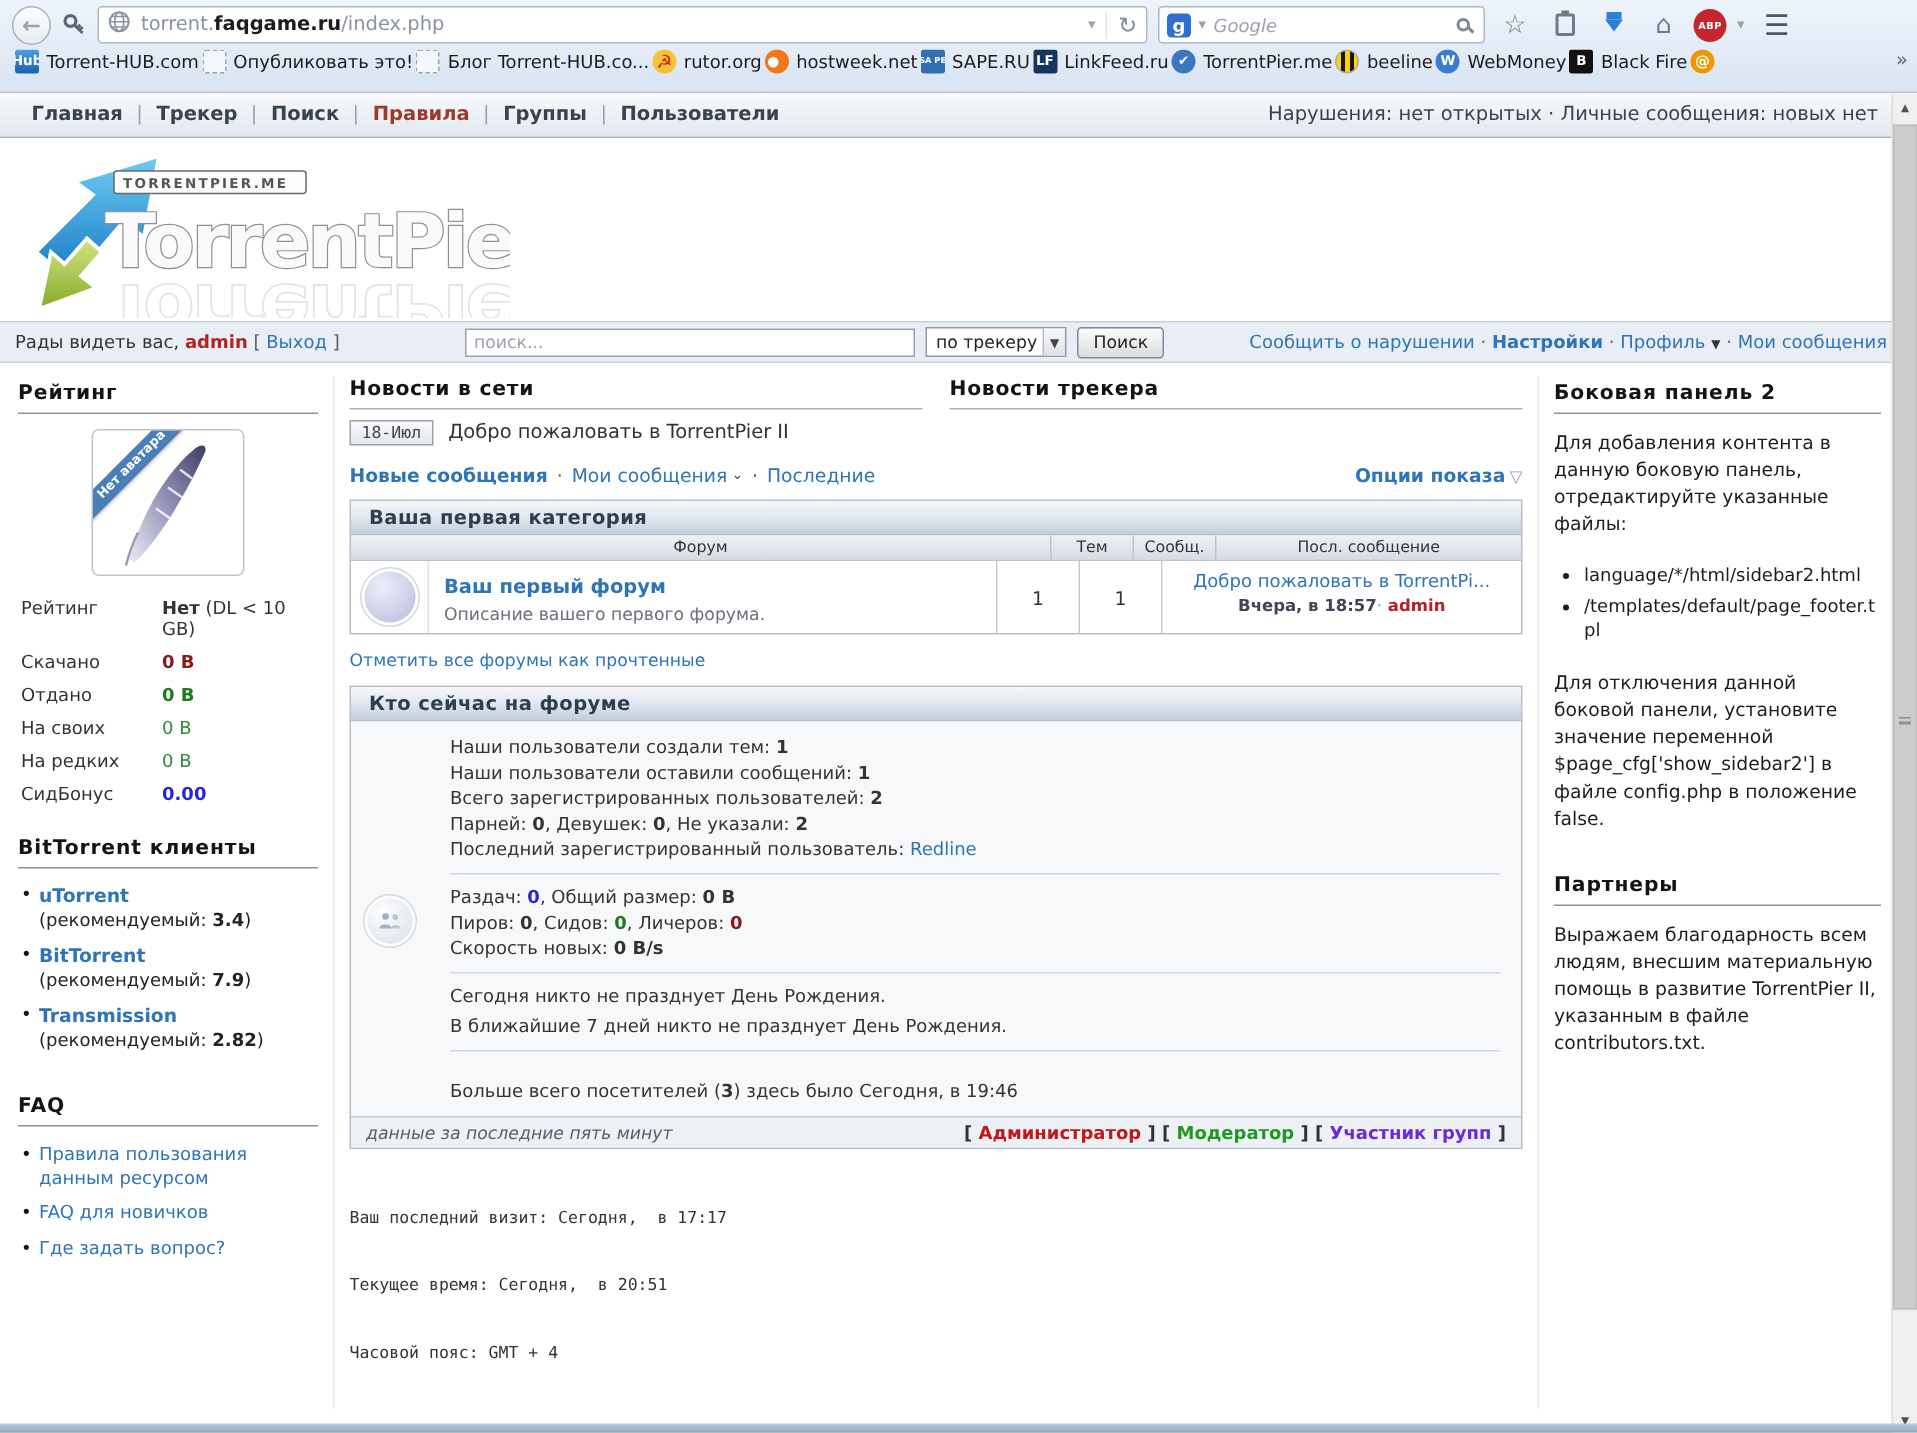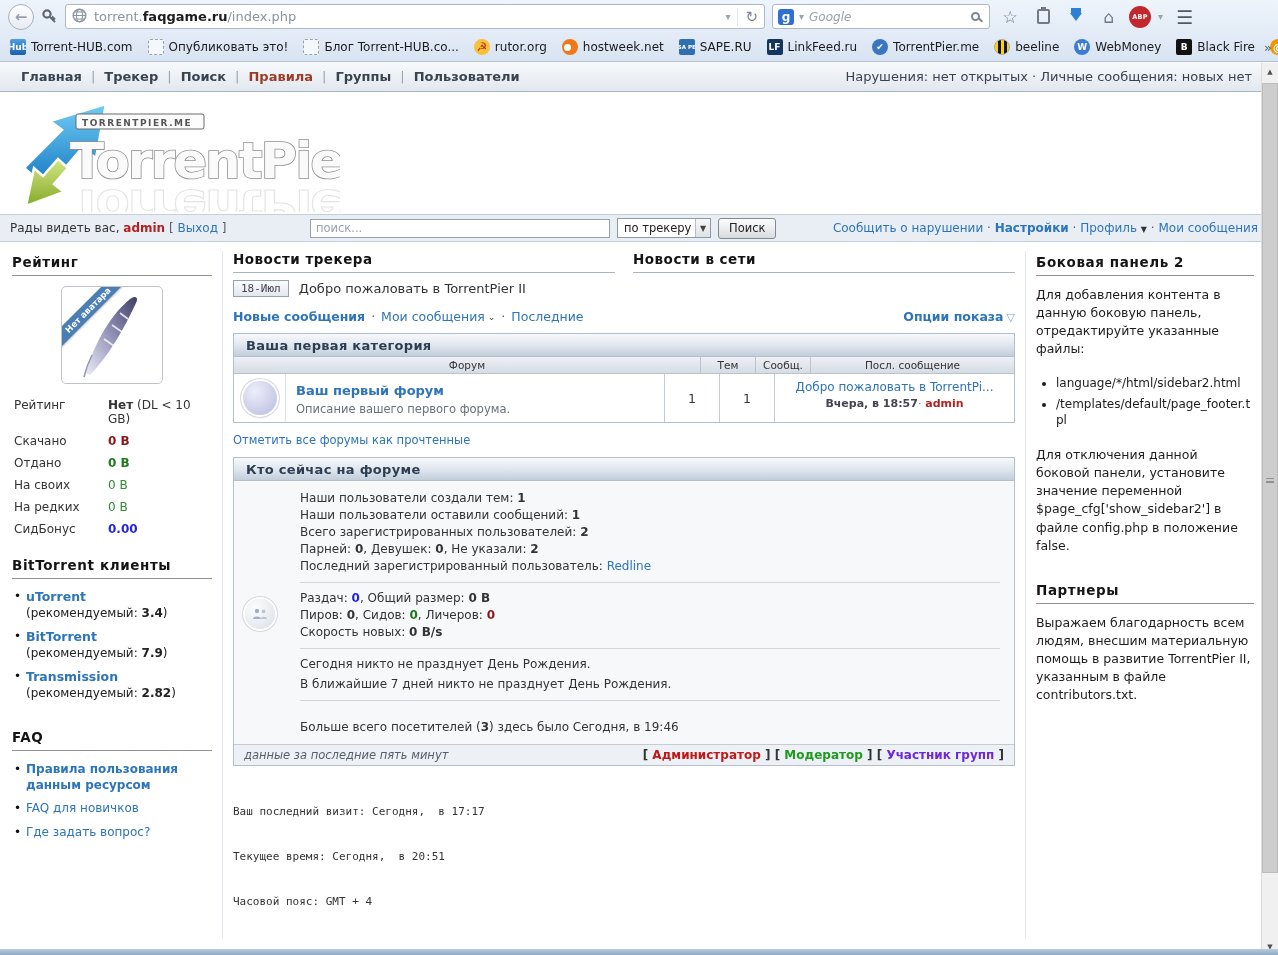--- a/index.html
+++ b/index.html
@@ -33,21 +33,21 @@
   .mag::after{content:"";position:absolute;width:5px;height:2px;background:#7d8894;
     transform:rotate(45deg);right:-5px;bottom:-2px}
   .tbicon{width:26px;display:flex;align-items:center;justify-content:center;color:#6f7a88;font-size:17px}
   .clip{width:13px;height:15px;border:2px solid #6f7a88;border-radius:2px;position:relative}
   .clip::before{content:"";position:absolute;left:2px;top:-4px;width:5px;height:3px;background:#6f7a88}
   .dl{width:0;height:0;border:6px solid transparent;border-top:8px solid #2e7fd6;position:relative;top:3px}
   .dl::after{content:"";position:absolute;left:-5px;top:-13px;width:10px;height:5px;background:#2e7fd6}
   .abp{width:22px;height:22px;border-radius:50%;background:#c1272d;color:#fff;font-size:6.5px;
     font-weight:bold;display:flex;align-items:center;justify-content:center;letter-spacing:.3px}
   .menuicon{font-size:19px;color:#4e5866;margin-left:6px}
-  .bmbar{height:28px;display:flex;align-items:center;gap:15px;padding:0 10px;overflow:hidden;position:relative}
+  .bmbar{height:28px;display:flex;align-items:flex-start;gap:2px;padding:0 10px;overflow:hidden;position:relative}
   .bm{display:flex;align-items:center;gap:5px;font-size:12px;color:#1b1b1b;white-space:nowrap}
   .fav{width:16px;height:16px;display:flex;align-items:center;justify-content:center;flex:0 0 16px;
     font-size:9px;font-weight:bold;border-radius:2px;color:#fff;overflow:hidden}
   .fav-hub{background:linear-gradient(#4d9fe0,#1b5fae)}
   .fav-dashed{border:1px dashed #9aa4b0;background:#f4f7fb}
   .fav-rutor{background:#f6c23a;color:#c0281e;border-radius:50%;font-size:12px}
   .fav-hostweek{background:#f07818;border-radius:50%;position:relative}
   .fav-hostweek::after{content:"";position:absolute;width:7px;height:7px;background:#fff;border-radius:50%;left:2px;top:5px}
   .fav-sape{background:#2f6fb2;font-size:5.5px;line-height:6px;text-align:center}
   .fav-lf{background:#16355e}
@@ -114,21 +114,21 @@
   .v-blue{font-weight:bold;color:#2525dd}
   .blist{list-style:none;margin:2px 0 16px 14px;font-size:12px}
   .blist li{margin-bottom:9px;position:relative}
   .blist li::before{content:"•";position:absolute;left:-12px;color:#111}
   .blist a{color:#2d74b8;font-weight:bold;font-size:12.5px}
   .blist .note{margin-top:2px;color:#222}
   .faqlist{list-style:none;margin:2px 0 0 14px;font-size:12px}
   .faqlist li{margin-bottom:7px;position:relative;line-height:1.35}
   .faqlist li::before{content:"•";position:absolute;left:-12px;color:#111}
   .faqlist a{color:#2d74b8}
-  .faqlist .fbold{font-weight:bold}
+  .faqlist .fbold{font-weight:normal}
 
   
   .news-heads{display:flex;gap:18px}
   .nh{width:50%;font-weight:bold;font-size:13.5px;letter-spacing:.5px;color:#141414;
     border-bottom:1px solid #a9b4c2;padding-bottom:5px}
   .newsrow{display:flex;align-items:center;gap:10px;margin:7px 0 12px}
   .datechip{border:1px solid #98a2ae;background:linear-gradient(#fafbfc,#e3e7ec);
     font-family:"DejaVu Sans Mono","Liberation Mono",monospace;font-size:11px;color:#445;padding:1px 7px}
   .newstext{font-size:13px;color:#333}
   .quickrow{display:flex;align-items:center;font-size:12.5px;margin-bottom:9px}
@@ -421,22 +421,22 @@
       <h3 class="side" style="margin-top:26px">FAQ</h3>
       <ul class="faqlist">
         <li><a class="fbold">Правила пользования данным ресурсом</a></li>
         <li><a>FAQ для новичков</a></li>
         <li><a>Где задать вопрос?</a></li>
       </ul>
     </div>
 
     <div class="col-main">
       <div class="news-heads">
+        <div class="nh">Новости в сети</div>
         <div class="nh">Новости трекера</div>
-        <div class="nh">Новости в сети</div>
       </div>
       <div class="newsrow">
         <span class="datechip">18-Июл</span>
         <a class="newstext">Добро пожаловать в TorrentPier II</a>
       </div>
       <div class="quickrow">
         <a class="qb">Новые сообщения</a>
         <span class="dot">·</span>
         <a>Мои сообщения</a>
         <span class="subicon">⌄</span>

